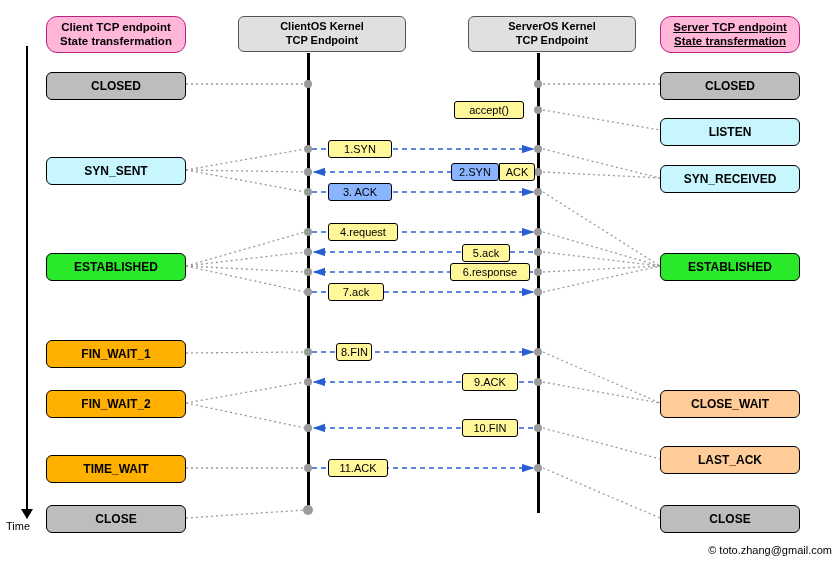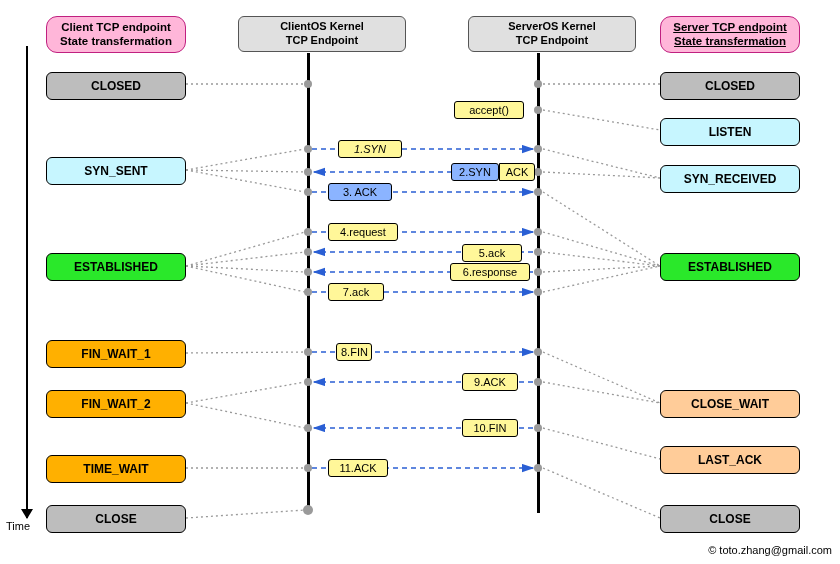--- a/index.html
+++ b/index.html
@@ -197,26 +197,26 @@
       <circle cx="538" cy="272" r="4"></circle>
       <circle cx="538" cy="292" r="4"></circle>
     <circle cx="538" cy="352" r="4"></circle>
       <circle cx="538" cy="382" r="4"></circle>
       <circle cx="538" cy="428" r="4"></circle>
       <circle cx="538" cy="468" r="4"></circle>
   </g>
 </svg>
 
 <div class="msg" style="left:454px;top:101px;width:70px;">accept()</div>
-<div class="msg" style="left:338px;top:140px;width:64px;font-style:italic;">1.SYN</div>
+<div class="msg" style="left:328px;top:140px;width:64px;">1.SYN</div>
 <div class="msg blue" style="left:451px;top:163px;width:48px;">2.SYN</div>
 <div class="msg" style="left:499px;top:163px;width:36px;border-top-left-radius:0;border-bottom-left-radius:0;">ACK</div>
 <div class="msg blue" style="left:328px;top:183px;width:64px;">3. ACK</div>
 <div class="msg" style="left:328px;top:223px;width:70px;">4.request</div>
-<div class="msg" style="left:462px;top:244px;width:60px;">5.ack</div>
+<div class="msg" style="left:462px;top:244px;width:48px;">5.ack</div>
 <div class="msg" style="left:450px;top:263px;width:80px;">6.response</div>
 <div class="msg" style="left:328px;top:283px;width:56px;">7.ack</div>
 <div class="msg" style="left:328px;top:343px;width:36px;margin-left:8px;">8.FIN</div>
 <div class="msg" style="left:462px;top:373px;width:56px;">9.ACK</div>
 <div class="msg" style="left:462px;top:419px;width:56px;">10.FIN</div>
 <div class="msg" style="left:328px;top:459px;width:60px;">11.ACK</div>
 
 <div class="credit">© toto.zhang@gmail.com</div>
 
 </body></html>

